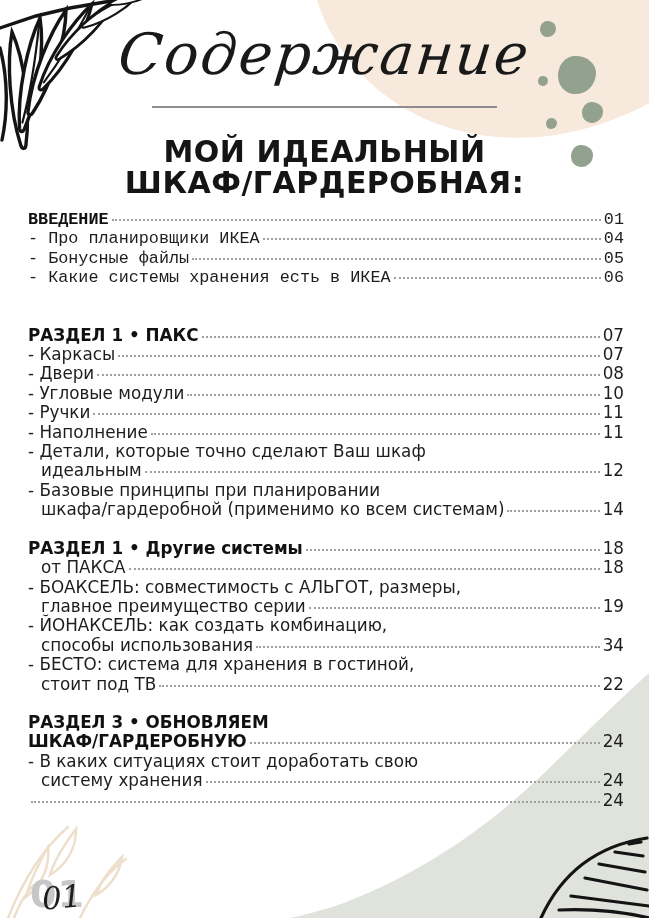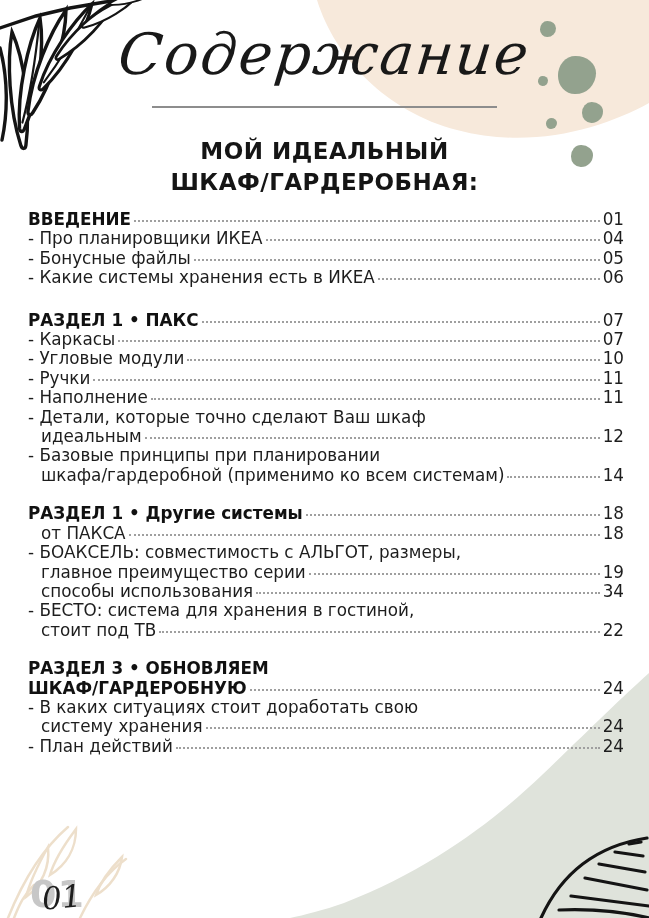--- a/index.html
+++ b/index.html
@@ -26,30 +26,30 @@
     font-family:"DejaVu Serif","Liberation Serif",serif;
     font-style:italic;font-size:57px;line-height:72px;
     color:#191919;letter-spacing:2px;transform:skewX(-6deg);
   }
   #title-underline{
     top:106px;left:152px;width:345px;height:0;
     border-top:2px solid #8d8d8d;
   }
   #main-heading{
     top:136px;left:0;width:100%;text-align:center;
-    font-weight:bold;font-size:23px;line-height:31px;
+    font-weight:bold;font-size:30px;line-height:31px;
     letter-spacing:.5px;color:#151515;
   }
   
   #toc{
     position:absolute;top:210px;left:28px;right:25px;
     font-size:16.8px;line-height:19.4px;
   }
   .toc-section{margin-bottom:19px;}
-  .toc-section:first-child{margin-bottom:23px;}
+  .toc-section:first-child{margin-bottom:38px;font-family:Liberation Mono, monospace;}
   .toc-row{display:flex;align-items:baseline;}
   .toc-row.bold .toc-text{font-weight:bold;color:#111;}
   .toc-row.cont{padding-left:13px;}
   .toc-text{white-space:nowrap;}
   .leader{
     flex:1 1 auto;min-width:12px;margin:0 3px;
     border-bottom:2px dotted #9f9f9f;
     transform:translateY(-3px);
   }
   .toc-page{white-space:nowrap;}
@@ -164,20 +164,25 @@
         <span class="toc-text">РАЗДЕЛ 1 • ПАКС</span>
         <span class="leader"></span>
         <span class="toc-page">07</span>
       </div>
       <div class="toc-row">
         <span class="toc-text">- Каркасы</span>
         <span class="leader"></span>
         <span class="toc-page">07</span>
       </div>
       <div class="toc-row">
+        <span class="toc-text">- Двери</span>
+        <span class="leader"></span>
+        <span class="toc-page">08</span>
+      </div>
+      <div class="toc-row">
         <span class="toc-text">- Угловые модули</span>
         <span class="leader"></span>
         <span class="toc-page">10</span>
       </div>
       <div class="toc-row">
         <span class="toc-text">- Ручки</span>
         <span class="leader"></span>
         <span class="toc-page">11</span>
       </div>
       <div class="toc-row">
@@ -214,20 +219,23 @@
         <span class="toc-page">18</span>
       </div>
       <div class="toc-row">
         <span class="toc-text">- БОАКСЕЛЬ: совместимость с АЛЬГОТ, размеры,</span>
       </div>
       <div class="toc-row cont">
         <span class="toc-text">главное преимущество серии</span>
         <span class="leader"></span>
         <span class="toc-page">19</span>
       </div>
+      <div class="toc-row">
+        <span class="toc-text">- ЙОНАКСЕЛЬ: как создать комбинацию,</span>
+      </div>
       <div class="toc-row cont">
         <span class="toc-text">способы использования</span>
         <span class="leader"></span>
         <span class="toc-page">34</span>
       </div>
       <div class="toc-row">
         <span class="toc-text">- БЕСТО: система для хранения в гостиной,</span>
       </div>
       <div class="toc-row cont">
         <span class="toc-text">стоит под ТВ</span>
@@ -246,21 +254,20 @@
       </div>
       <div class="toc-row">
         <span class="toc-text">- В каких ситуациях стоит доработать свою</span>
       </div>
       <div class="toc-row cont">
         <span class="toc-text">систему хранения</span>
         <span class="leader"></span>
         <span class="toc-page">24</span>
       </div>
       <div class="toc-row">
-        <span class="toc-text">- План действий</span>
         <span class="leader"></span>
         <span class="toc-page">24</span>
       </div>
     </div>
   </div>
 
 <div id="footer-number-gray" class="abs">01</div>
 <div id="footer-number-script" class="abs">01</div>
 
 <div class="paint-dot" style="left: 540px; top: 21px; width: 16px; height: 16px;"></div>

